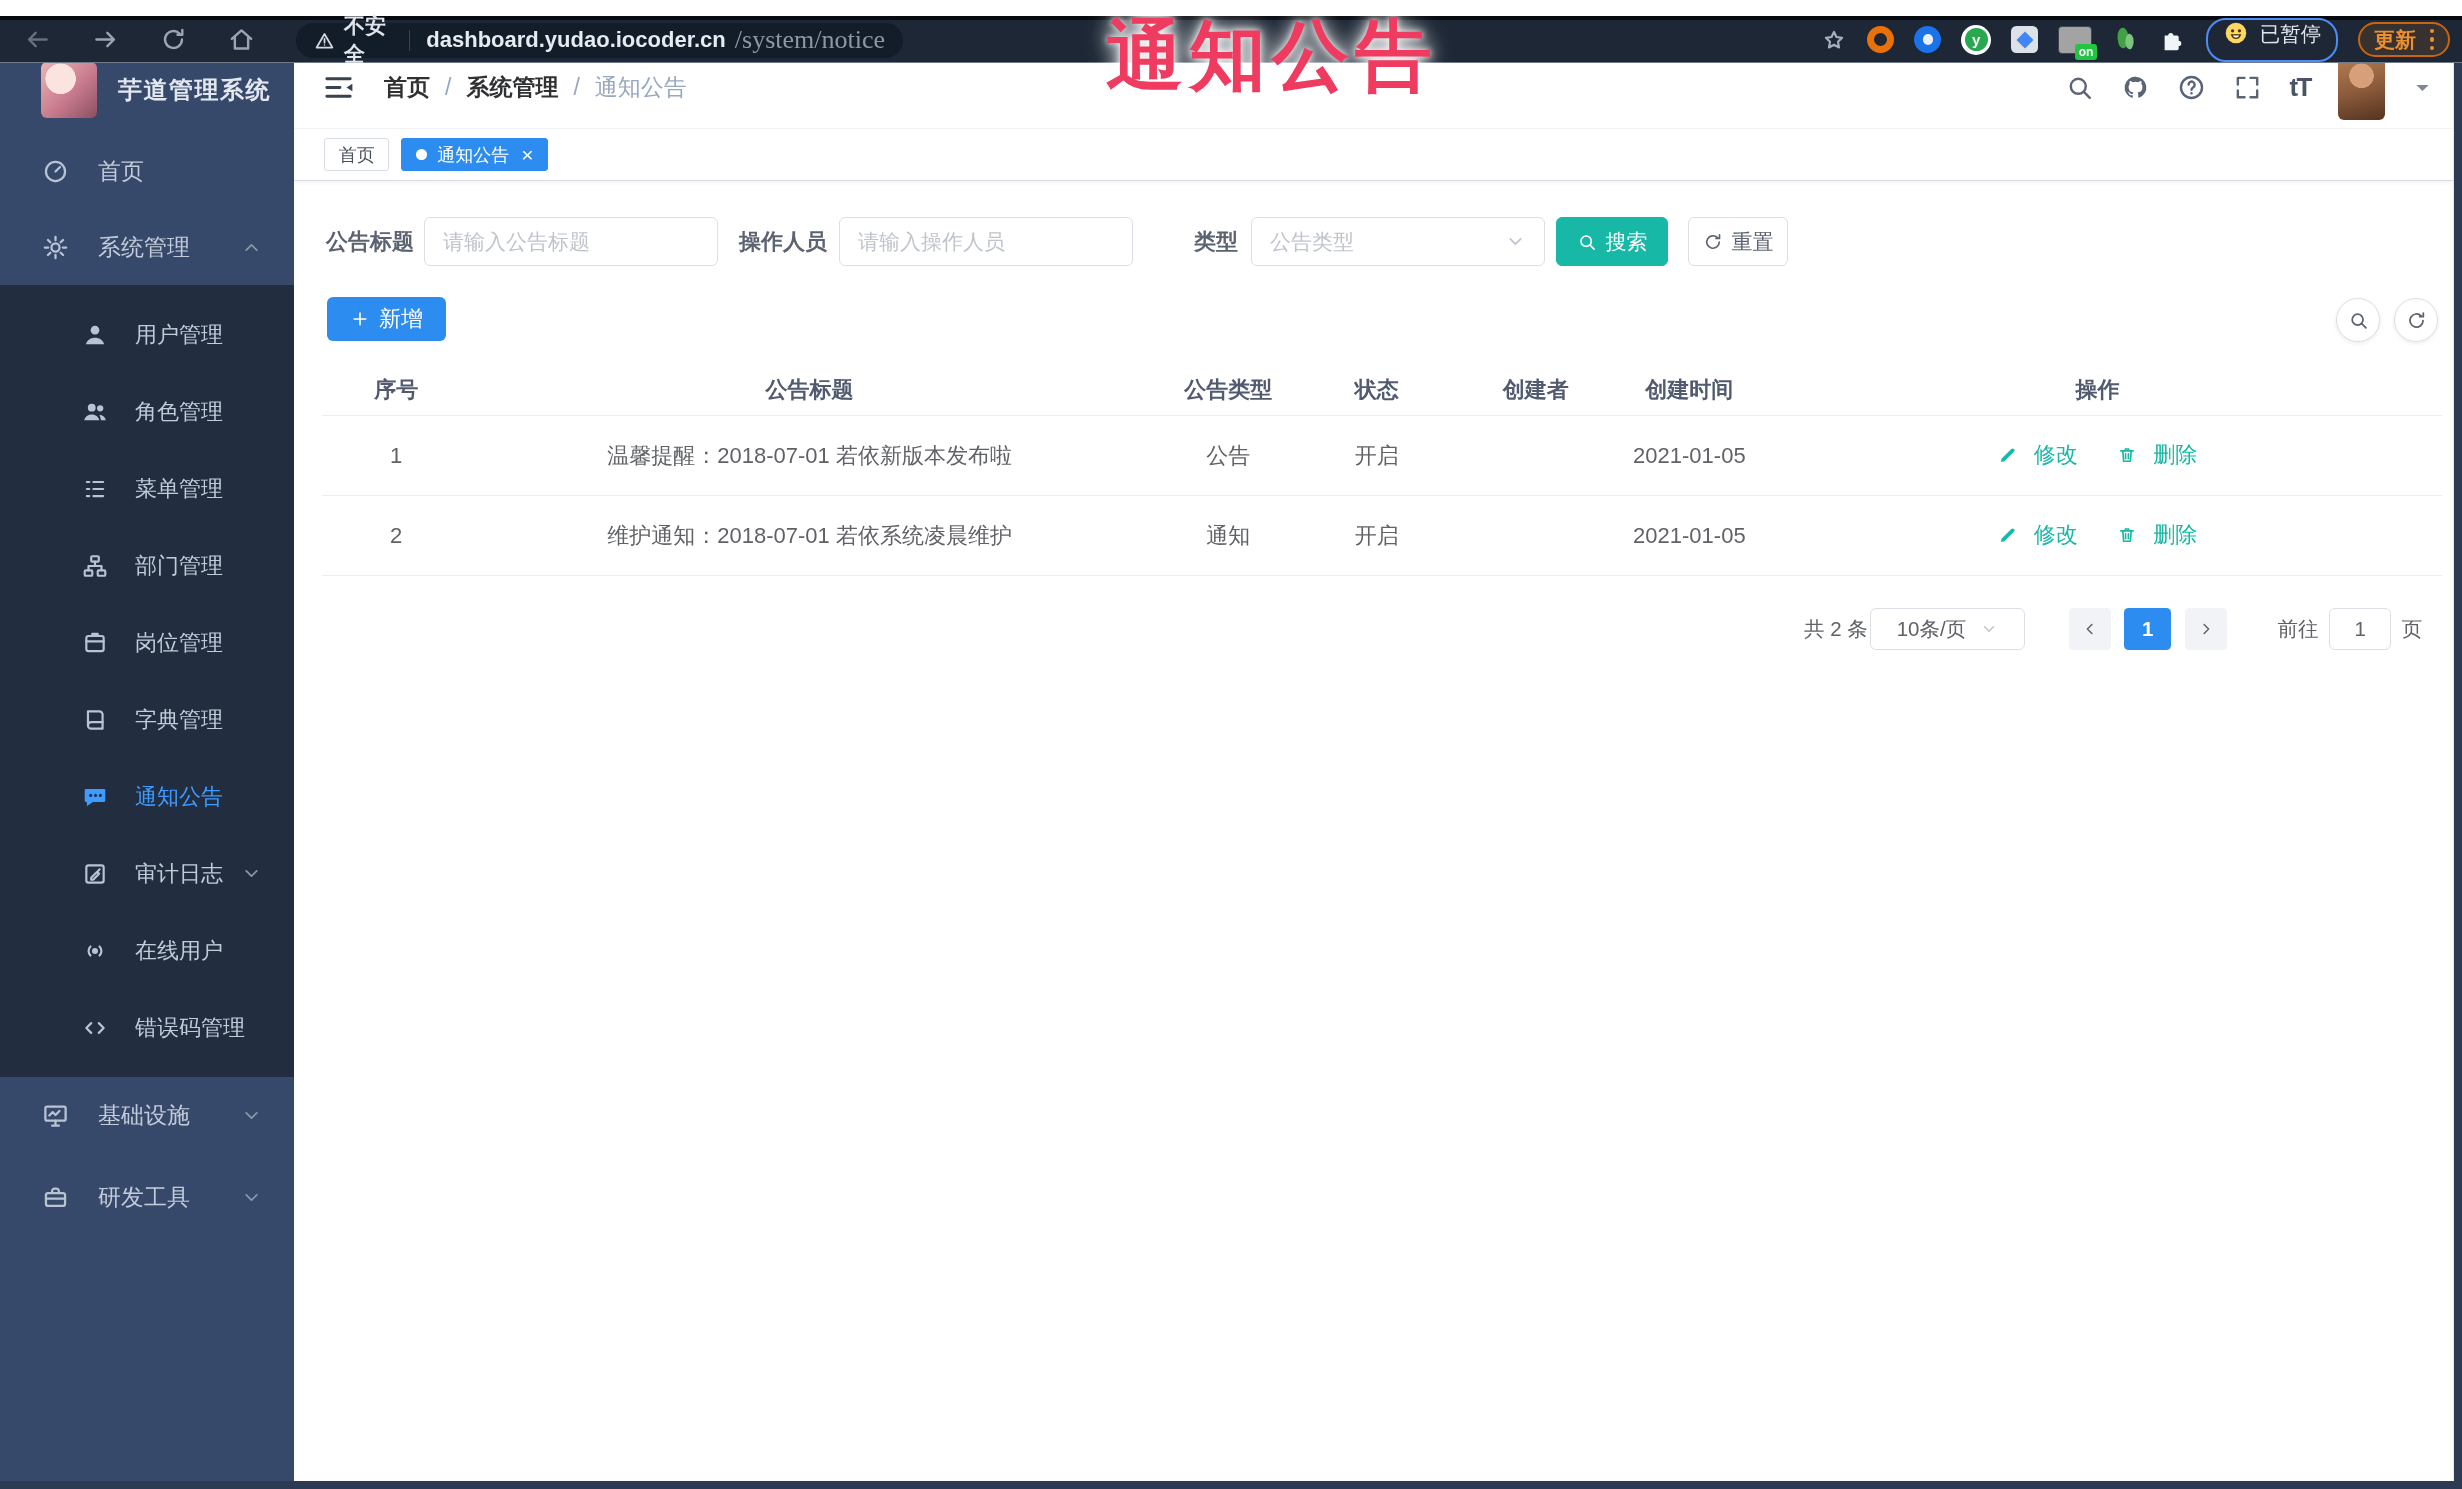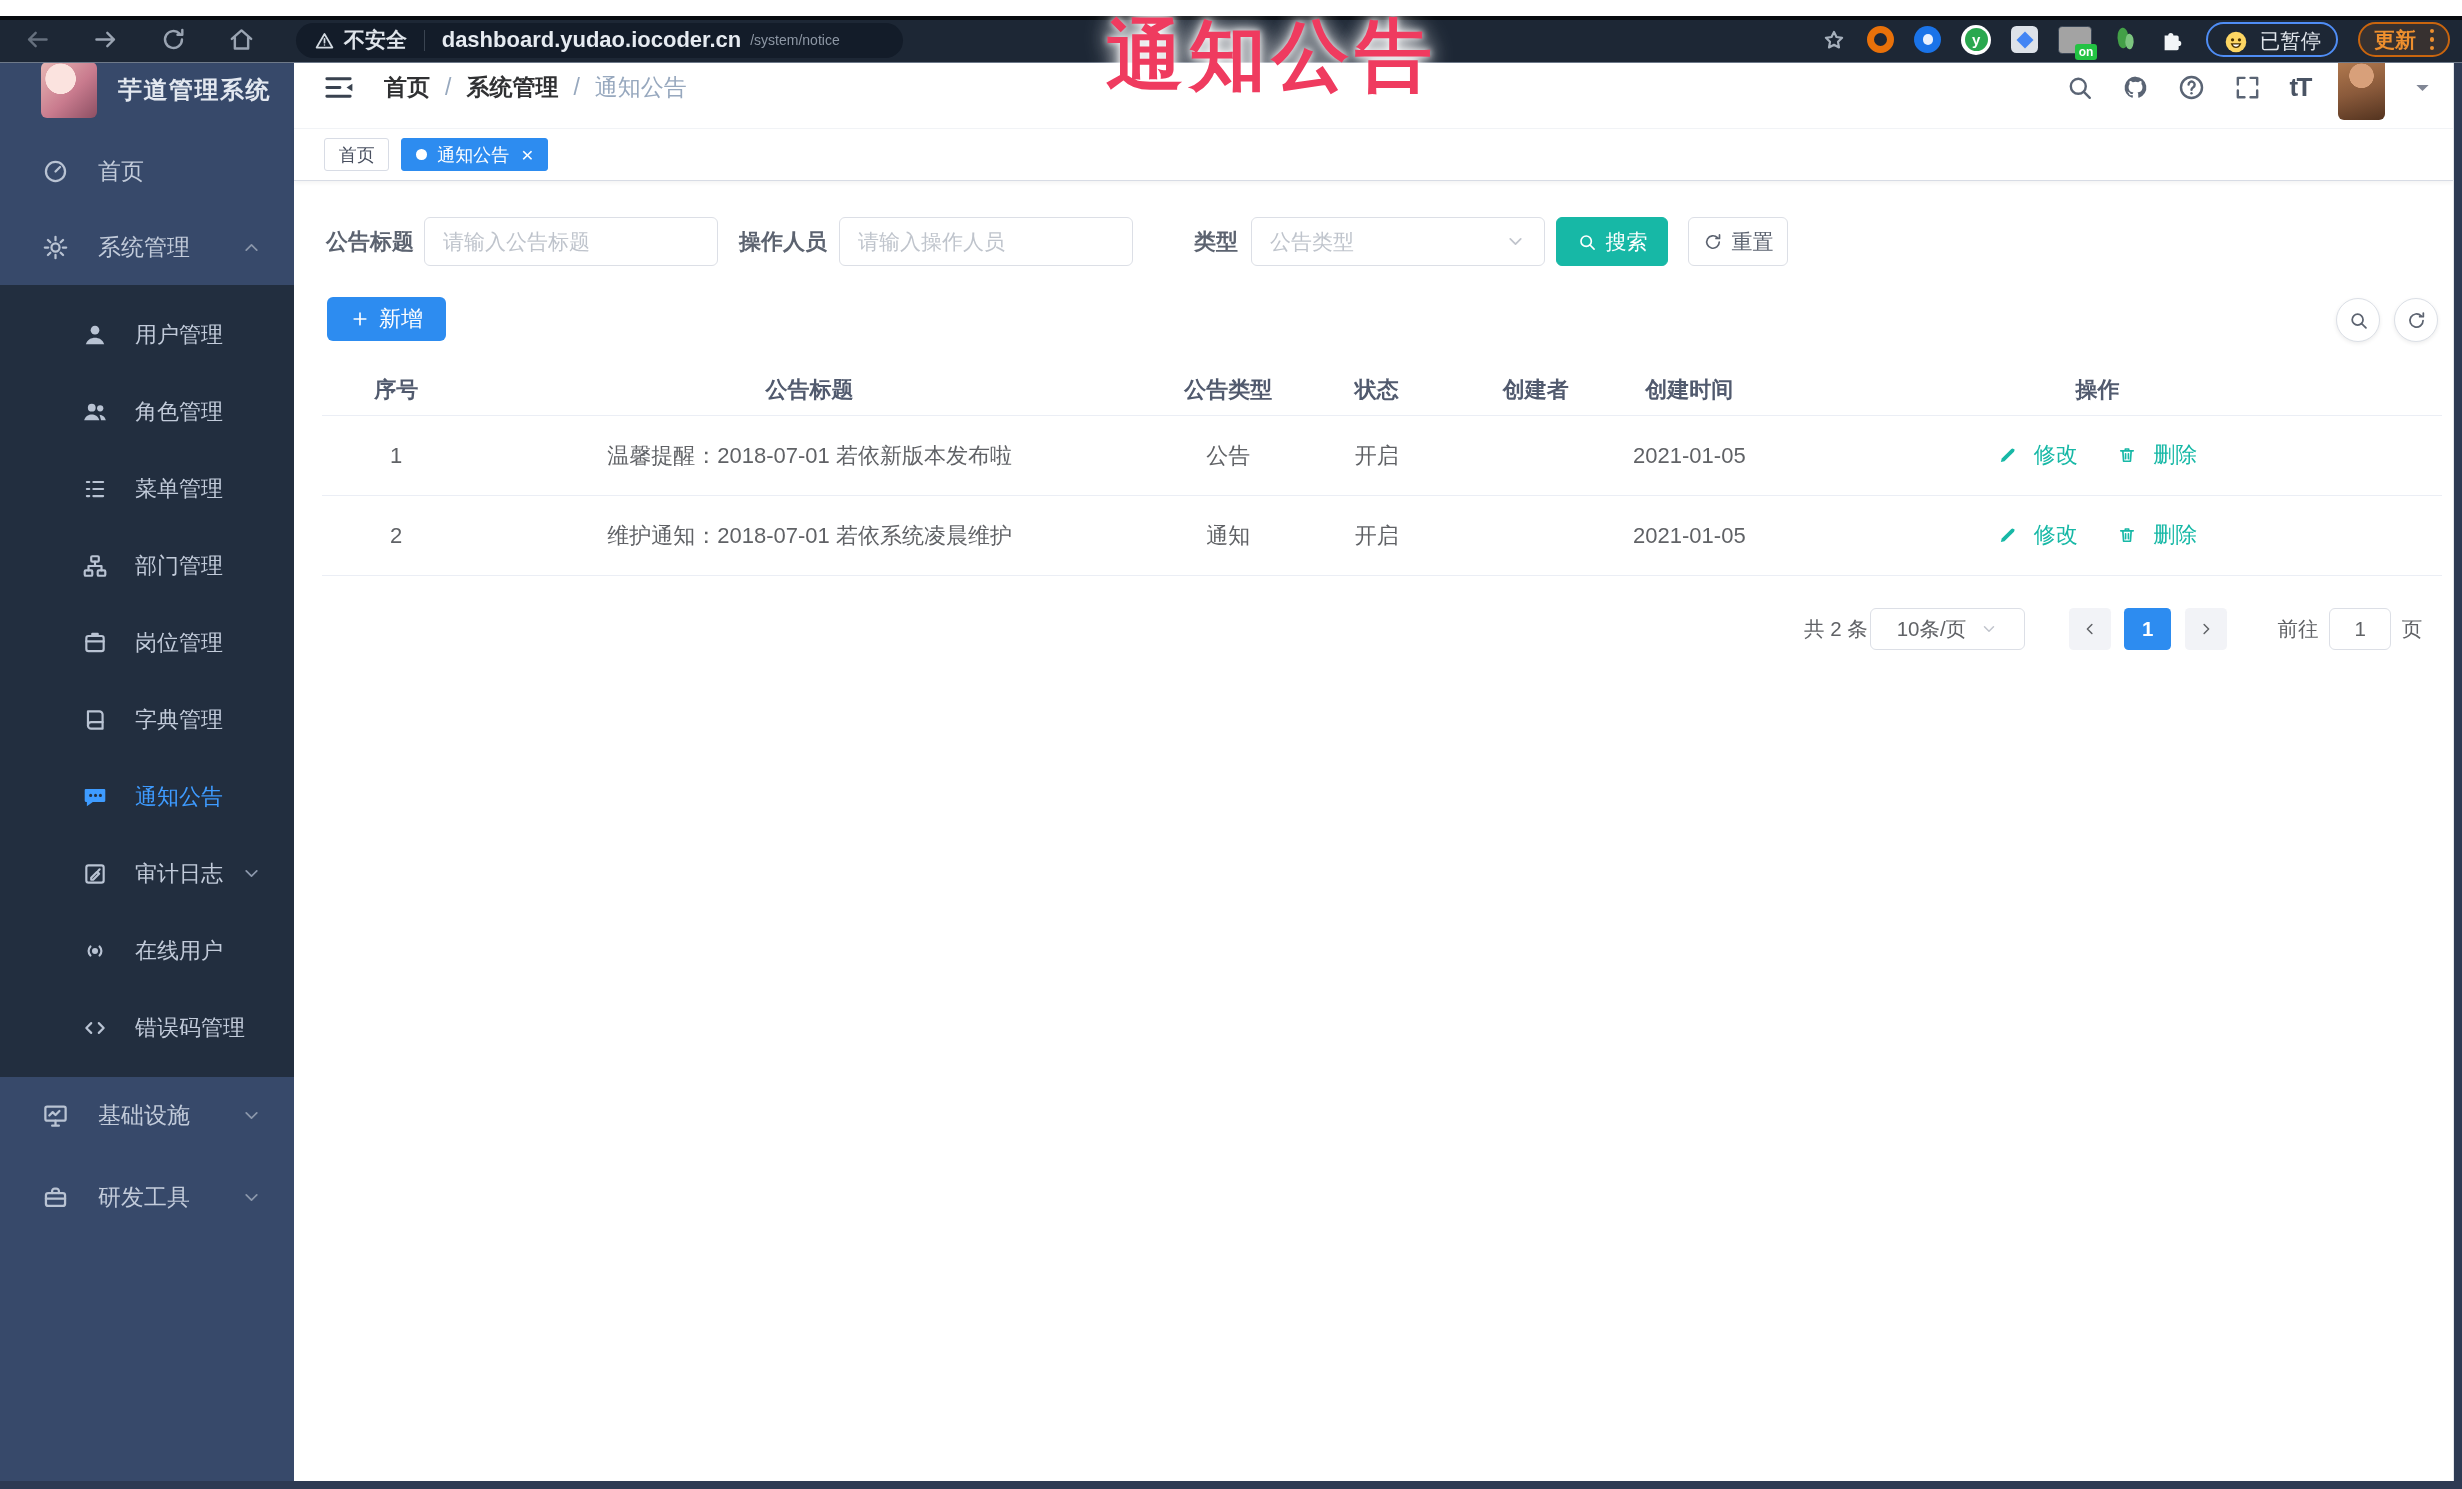--- a/index.html
+++ b/index.html
@@ -14,37 +14,37 @@
   #browser-bar::before{content:"";position:absolute;left:0;top:0;right:0;height:3.8px;background:#070b10;}
   .nav-cluster{position:absolute;left:23px;top:0;height:47px;display:flex;align-items:center;gap:39px;}
   .nav-ic{width:29px;height:29px;color:#9aa4b2;}
   .nav-ic.dim{color:#66707e;}
   .url-pill{position:absolute;left:296px;top:6.8px;width:607px;height:35px;border-radius:18px;background:#131c29;
     display:flex;align-items:center;padding:0 18px;box-sizing:border-box;gap:9px;}
   .warn-ic{width:21px;height:21px;color:#d3dae1;}
   .sec-label{font-size:21px;color:#e0e5eb;font-weight:600;}
   .url-div{width:1.5px;height:21px;background:#3a4451;margin:0 7.6px;}
   .url-host{font-size:22px;color:#e6ebf1;font-weight:600;}
-  .url-path{font-size:14px;color:#8d97a4;}
+  .url-path{font-size:26px;color:#8d97a4;font-family:Liberation Serif, serif;}
   .chrome-right{position:absolute;right:12px;top:0;height:47px;display:flex;align-items:center;gap:20px;}
   .star-ic{width:26px;height:26px;color:#a6b0bc;}
   .x-orange{width:27px;height:27px;border-radius:50%;border:7.6px solid #e8710a;box-sizing:border-box;}
   .x-drop{width:27px;height:27px;border-radius:50%;background:#1a73e8;position:relative;}
   .x-drop::after{content:"";position:absolute;left:8.3px;top:8.3px;width:10.6px;height:10.6px;border-radius:50%;background:#e8f0fe;}
   .x-y{width:30px;height:30px;border-radius:50%;background:#fff;display:flex;align-items:center;justify-content:center;}
   .x-y b{width:23px;height:23px;border-radius:50%;background:#2aa84f;color:#fff;font-size:15px;display:flex;align-items:center;justify-content:center;}
   .x-diamond{width:27px;height:27px;border-radius:5.3px;background:#dde2e9;position:relative;}
   .x-diamond::after{content:"";position:absolute;left:7.6px;top:7.6px;width:12px;height:12px;background:#4285f4;transform:rotate(45deg);}
   .x-cam{width:32px;height:26px;background:#a3a3a3;border:1.5px solid #3a4656;border-radius:4.6px;position:relative;text-align:center;}
   .x-cam i{position:absolute;right:-6px;bottom:-7.6px;background:#23c343;color:#fff;font-style:normal;font-size:12px;line-height:1;padding:2.3px 3.8px;border-radius:3px;font-weight:700;}
   .x-sprout{width:27px;height:27px;position:relative;}
   .x-sprout::before{content:"";position:absolute;left:4.6px;top:1.5px;width:12px;height:20px;background:#43a047;border-radius:70% 30% 70% 30%;transform:rotate(-18deg);}
   .x-sprout::after{content:"";position:absolute;left:13px;top:7.6px;width:9px;height:15px;background:#7cc57f;border-radius:30% 70% 30% 70%;transform:rotate(16deg);}
   .x-puzzle{width:27px;height:27px;color:#f2f5f8;}
-  .paused-pill{height:35px;border:2.3px solid #4f8df5;border-radius:20px;display:flex;align-items:flex-end;gap:10.6px;
+  .paused-pill{height:44px;border:2.3px solid #4f8df5;border-radius:20px;display:flex;align-items:flex-start;gap:10.6px;
     padding:0 15px;color:#e0e5eb;font-size:20.5px;box-sizing:border-box;}
   .smiley{width:26px;height:26px;}
   .update-pill{height:35px;border:2.3px solid #c9650e;border-radius:20px;display:flex;align-items:center;gap:13.7px;
     padding:0 13.7px;background:rgba(222,110,18,.14);color:#ee8f2e;font-size:21px;font-weight:700;box-sizing:border-box;}
   .kebab{display:flex;flex-direction:column;gap:3.8px;}
   .kebab s{width:4.6px;height:4.6px;border-radius:50%;background:#ee8f2e;}
 
   
   #sidebar{position:absolute;left:0;top:47px;width:294px;height:1434px;background:#37496a;overflow:hidden;}
   #logo-row{height:86px;display:flex;align-items:center;padding-left:41px;}

